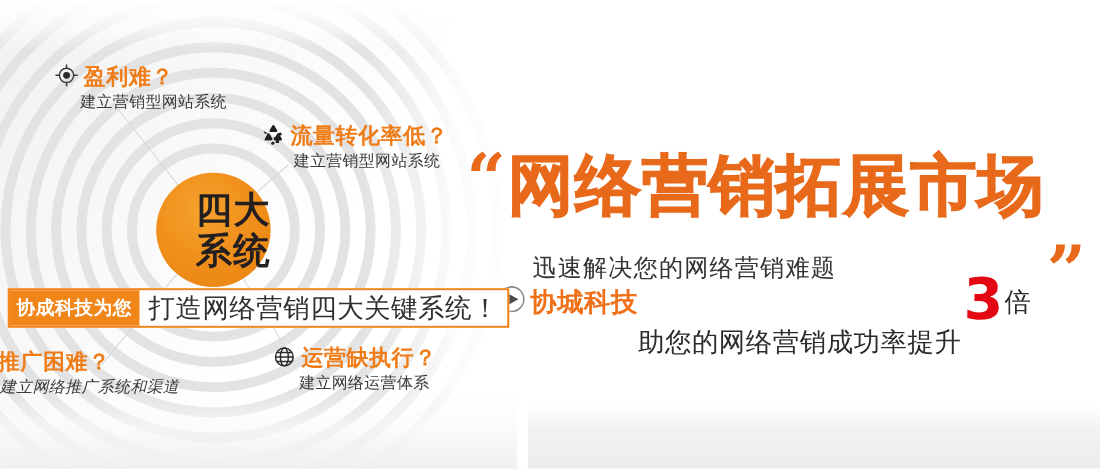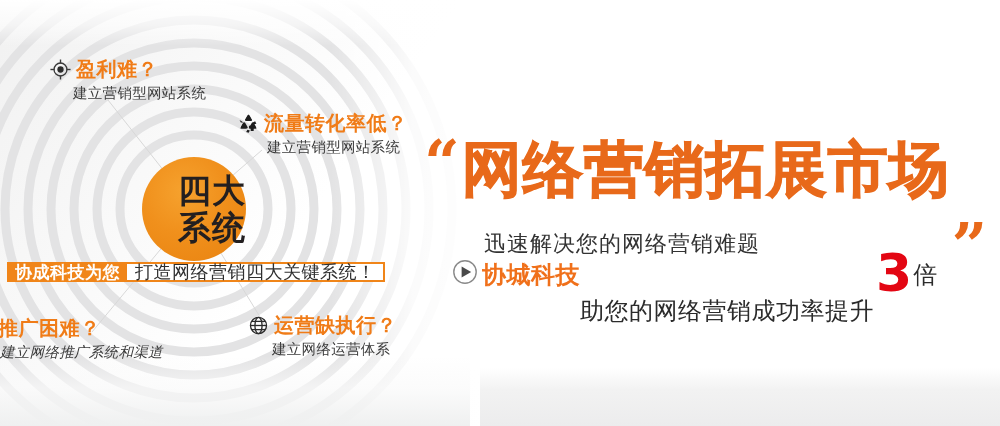--- a/index.html
+++ b/index.html
@@ -109,21 +109,21 @@
   .center-circle .cc-line1 { margin-bottom: 4px; }
 
   
   .point {
     position: absolute;
     z-index: 6;
     white-space: nowrap;
   }
   .point .pt-head {
     display: flex;
-    align-items: center;
+    align-items: flex-start;
     gap: 5px;
   }
   .point .pt-title {
     font-size: 20px;
     font-weight: bold;
     color: #f07c18;
     letter-spacing: 0.5px;
     line-height: 1.15;
   }
   .point .pt-sub {
@@ -149,21 +149,21 @@
   .p-promo .pt-sub { margin-left: 2px; margin-top: 3px; font-style: italic; }
 
   .p-ops { left: 248px; top: 314px; }
   .p-ops .pt-sub { margin-left: 24px; margin-top: 3px; }
 
   
   .strip {
     position: absolute;
     left: 7px;
     top: 262px;
-    height: 20px;
+    height: 36px;
     display: flex;
     align-items: stretch;
     z-index: 7;
     border: 2px solid #f08519;
     box-sizing: border-box;
     background: #ffffff;
   }
   .strip-left {
     background: #f08519;
     color: #ffffff;
@@ -171,21 +171,21 @@
     font-weight: bold;
     display: flex;
     align-items: center;
     padding: 0 7px 0 6px;
     letter-spacing: 0.5px;
     line-height: 1;
   }
   .strip-right {
     background: #ffffff;
     color: #2f2f2f;
-    font-size: 18px;
+    font-size: 24px;
     display: flex;
     align-items: center;
     padding: 0 7px 0 8px;
     letter-spacing: 0.5px;
     line-height: 1;
   }
 
   
   .headline-wrap {
     position: absolute;

